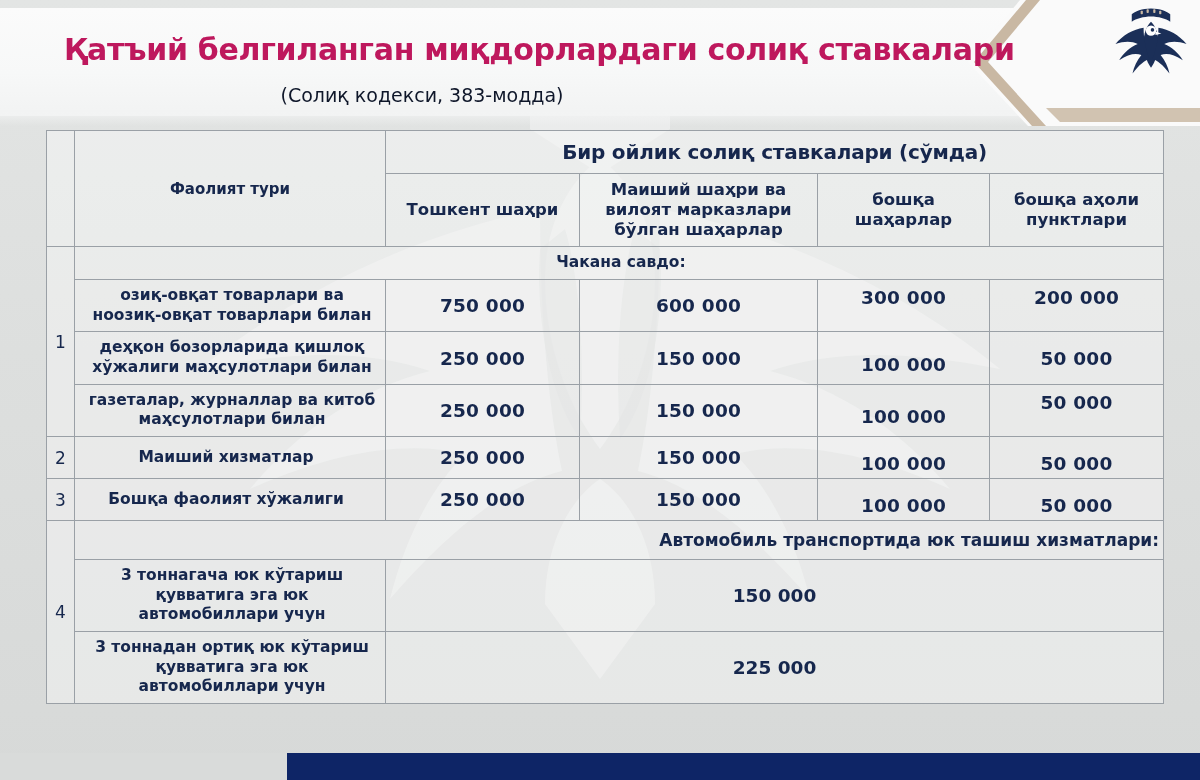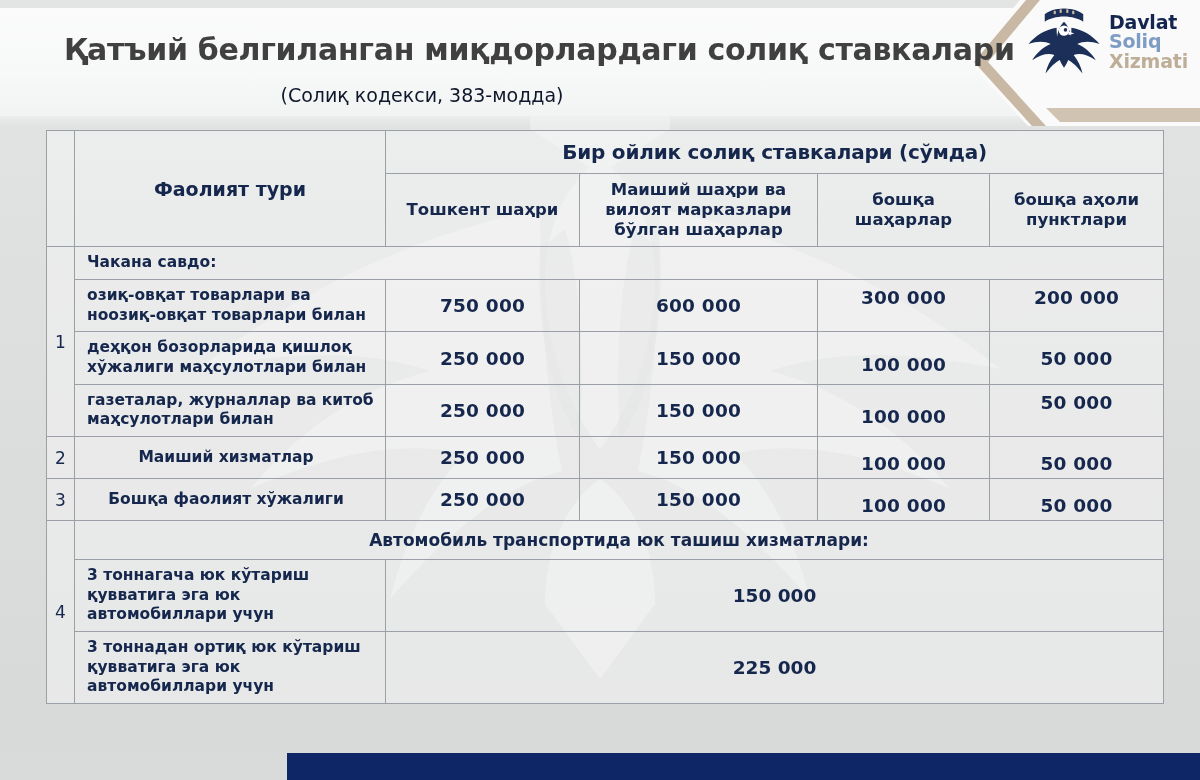--- a/index.html
+++ b/index.html
@@ -91,21 +91,21 @@
 
   
   .title {
     position: absolute;
     left: 64px;
     top: 32px;
     width: 960px;
     z-index: 6;
     font-size: 30px;
     font-weight: bold;
-    color: #404040;
+    color: #be185d;
     letter-spacing: -0.3px;
     white-space: nowrap;
   }
   .subtitle {
     position: absolute;
     left: 64px;
     top: 84px;
     width: 716px;
     z-index: 6;
     text-align: center;
@@ -153,53 +153,53 @@
   }
   .th-sub {
     text-align: center;
     font-size: 16.5px;
     font-weight: bold;
     padding: 6px 6px;
     line-height: 1.22;
   }
   .th-desc {
     text-align: center;
-    font-size: 19px;
+    font-size: 15px;
     font-weight: bold;
     padding: 6px;
   }
 
   .cell-idx {
     text-align: center;
     font-size: 17px;
     padding: 2px;
   }
   .cell-desc {
-    text-align: left;
+    text-align: center;
     font-size: 15.5px;
     font-weight: bold;
     padding: 6px 8px 6px 12px;
     line-height: 1.27;
   }
   .cell-desc.center {
     text-align: center;
     padding-left: 0;
   }
   .cell-num {
     text-align: center;
     font-size: 18.5px;
     font-weight: bold;
     letter-spacing: 0.2px;
     padding: 4px;
   }
   .cell-num.up   { vertical-align: middle; padding-bottom: 20px; }
   .cell-num.down { vertical-align: middle; padding-top: 16px; text-align: center; }
 
   .cell-span-title {
-    text-align: center;
+    text-align: right;
     font-size: 17px;
     font-weight: bold;
     padding: 9px 4px;
   }
   .cell-span-num {
     text-align: center;
     font-size: 18.5px;
     font-weight: bold;
     padding: 6px;
   }
@@ -262,25 +262,20 @@
     <circle cx="50" cy="36" r="7" fill="#ffffff"></circle>
     <circle cx="52" cy="35" r="2.4" fill="#1b2f58"></circle>
     <path d="M56 37 L64 40 L56 42 Z" fill="#ffffff"></path>
     <g fill="#c9b8a3">
       <rect x="36" y="9" width="3" height="5" rx="1"></rect>
       <rect x="44" y="7" width="3" height="5" rx="1"></rect>
       <rect x="53" y="7" width="3" height="5" rx="1"></rect>
       <rect x="61" y="9" width="3" height="5" rx="1"></rect>
     </g>
   </svg>
-  <div class="logo-text">
-    <div class="l1">Davlat</div>
-    <div class="l2">Soliq</div>
-    <div class="l3">Xizmati</div>
-  </div>
 </div>
 
 <div class="title">Қатъий белгиланган миқдорлардаги солиқ ставкалари</div>
 <div class="subtitle">(Солиқ кодекси, 383-модда)</div>
 
 <div class="table-wrap">
   <table class="rates">
     <colgroup>
       <col class="c-idx">
         <col class="c-desc">

